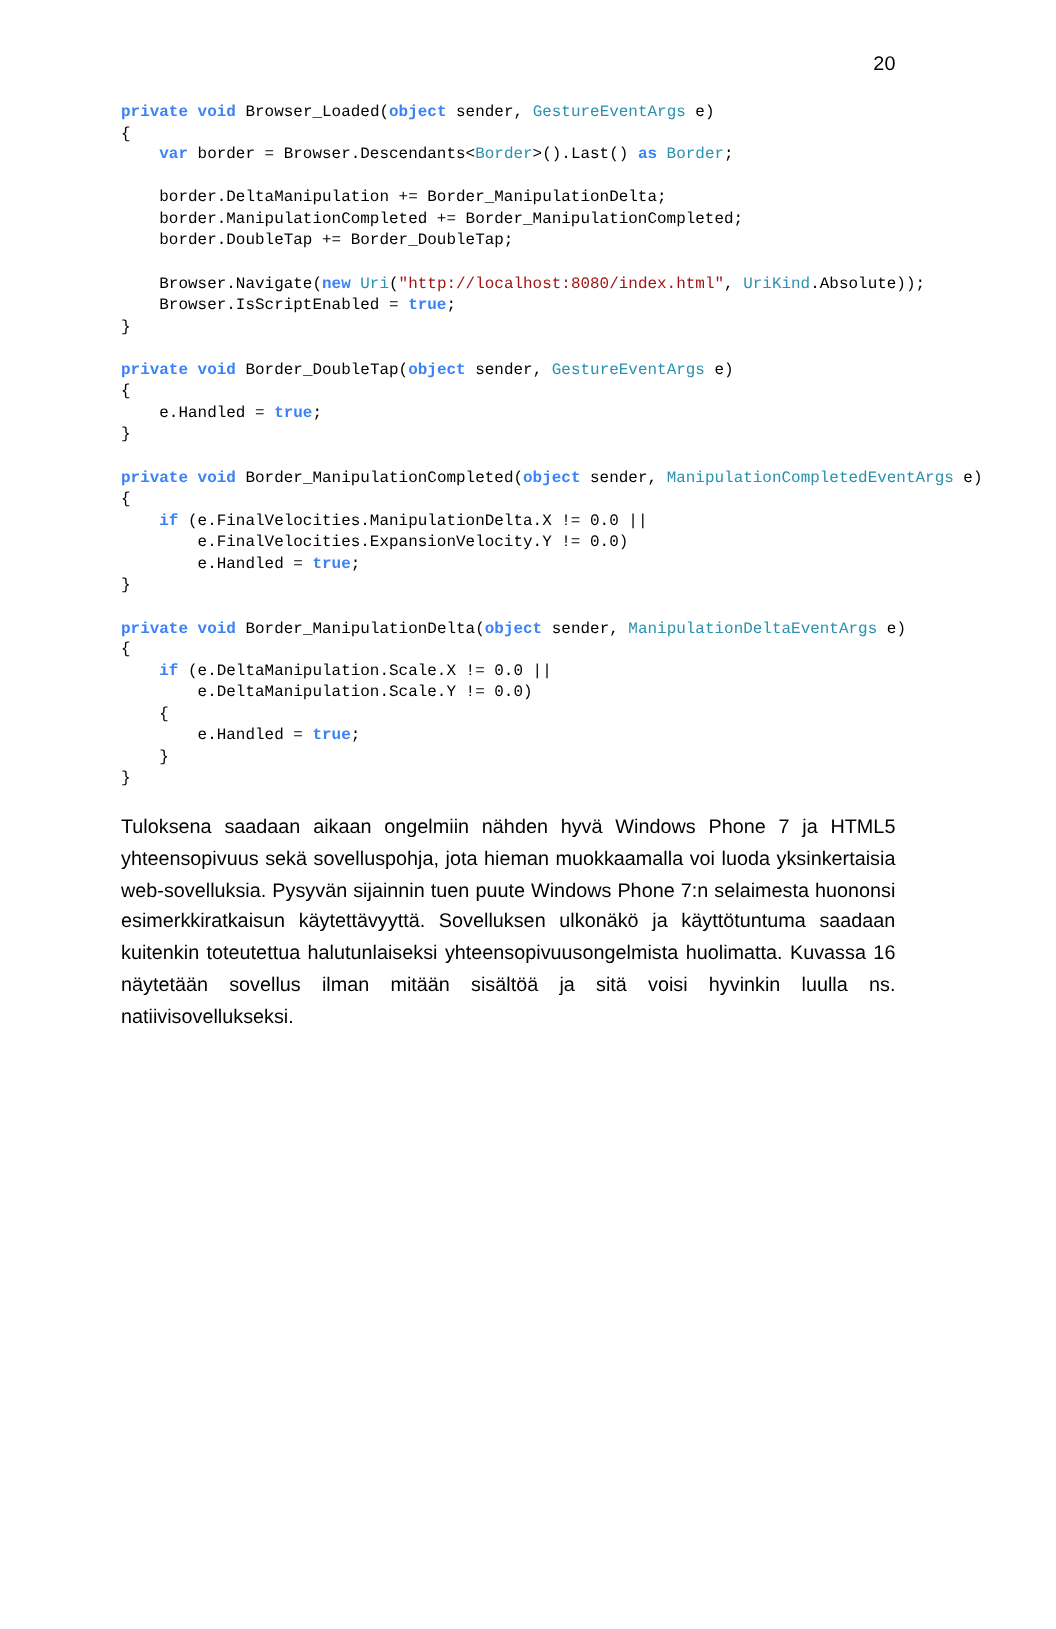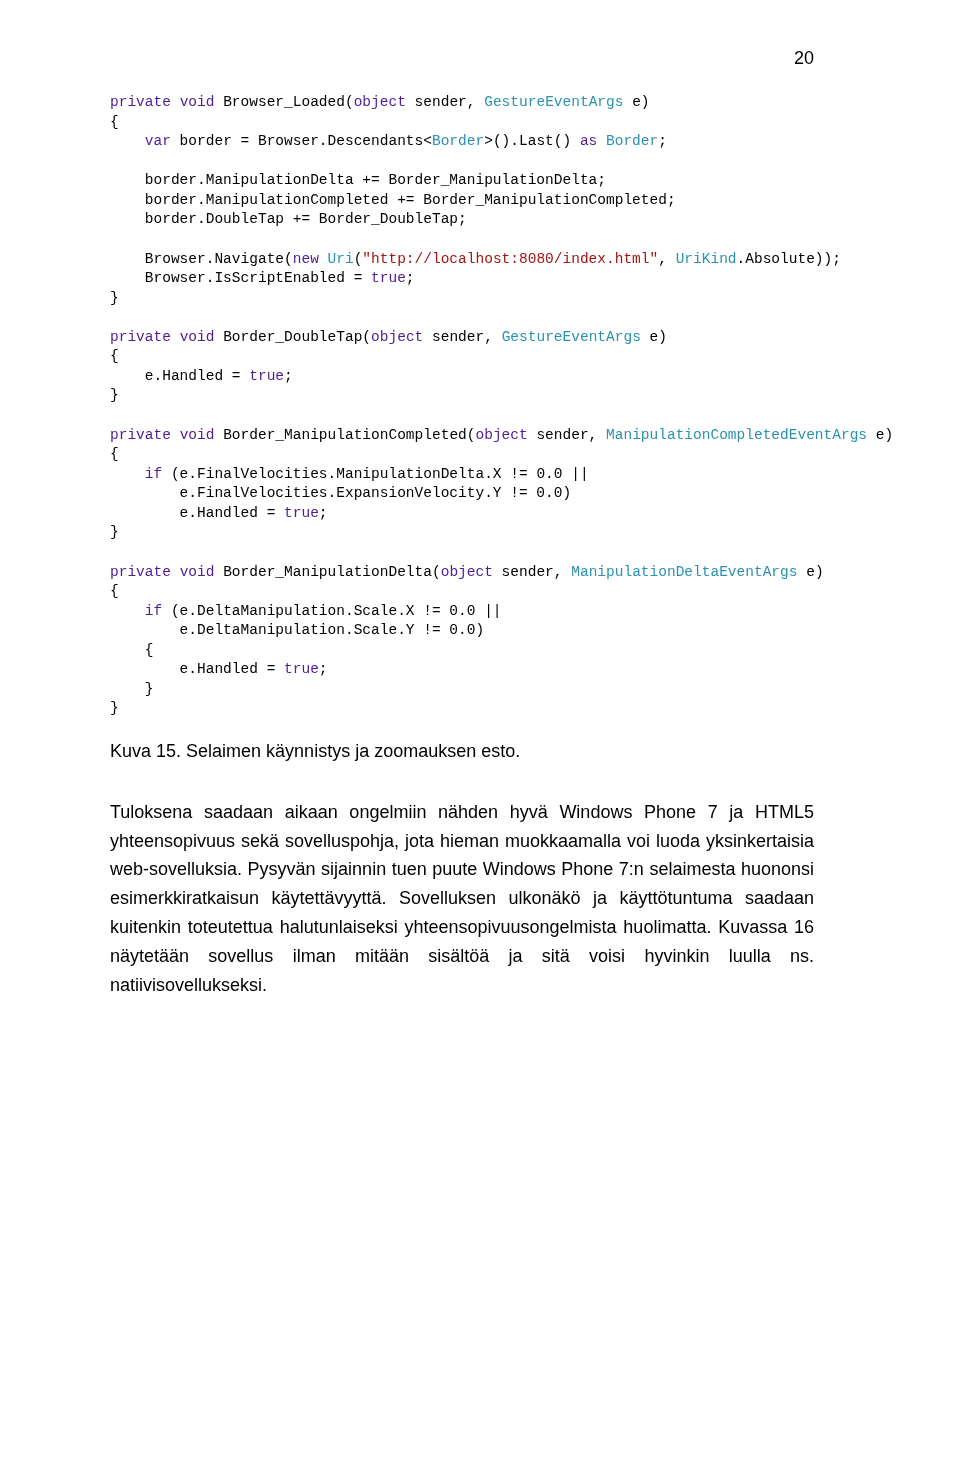--- a/index.html
+++ b/index.html
@@ -31,37 +31,37 @@
     margin: 18px 0 32px 0;
   }
   .code-block {
     font-family: Consolas, "Courier New", monospace;
     font-size: 14.5px;
     line-height: 1.35;
     white-space: pre;
     margin: 6px 0 18px 0;
     color: #000;
   }
-  .kw   { color: #4c1d95; }
+  .kw   { color: #3b82f6; font-weight: bold; }
   .type { color: #2b91af; }
   .str  { color: #a31515; }
 </style>
 </head>
 <body>
 
 <div class="page">
 
   <div class="page-num">20</div>
 
 
 <div class="code-block"><span class="kw">private</span> <span class="kw">void</span> <span>Browser_Loaded(</span><span class="kw">object</span><span> sender, </span><span class="type">GestureEventArgs</span><span> e)</span>
 {
     <span class="kw">var</span><span> border = Browser.Descendants&lt;</span><span class="type">Border</span><span>&gt;().Last() </span><span class="kw">as</span><span> </span><span class="type">Border</span><span>;</span>
 
-<span>    border.ManipulationDelta += Border_ManipulationDelta;</span>
+<span>    border.DeltaManipulation += Border_ManipulationDelta;</span>
 <span>    border.ManipulationCompleted += Border_ManipulationCompleted;</span>
 <span>    border.DoubleTap += Border_DoubleTap;</span>
 
 <span>    Browser.Navigate(</span><span class="kw">new</span><span> </span><span class="type">Uri</span><span>(</span><span class="str">"http://localhost:8080/index.html"</span><span>, </span><span class="type">UriKind</span><span>.Absolute));</span>
 <span>    Browser.IsScriptEnabled = </span><span class="kw">true</span><span>;</span>
 }
 
 <span class="kw">private</span> <span class="kw">void</span> <span>Border_DoubleTap(</span><span class="kw">object</span><span> sender, </span><span class="type">GestureEventArgs</span><span> e)</span>
 {
 <span>    e.Handled = </span><span class="kw">true</span><span>;</span>
@@ -76,17 +76,16 @@
 
 <span class="kw">private</span> <span class="kw">void</span> <span>Border_ManipulationDelta(</span><span class="kw">object</span><span> sender, </span><span class="type">ManipulationDeltaEventArgs</span><span> e)</span>
 {
     <span class="kw">if</span><span> (e.DeltaManipulation.Scale.X != 0.0 ||</span>
 <span>        e.DeltaManipulation.Scale.Y != 0.0)</span>
     {
 <span>        e.Handled = </span><span class="kw">true</span><span>;</span>
     }
 }</div>
 
-  <p class="fig-caption">Kuva 15. Selaimen käynnistys ja zoomauksen esto.</p>
 
   <p class="para">Tuloksena saadaan aikaan ongelmiin nähden hyvä Windows Phone 7 ja HTML5 yhteensopivuus sekä sovelluspohja, jota hieman muokkaamalla voi luoda yksinkertaisia web-sovelluksia. Pysyvän sijainnin tuen puute Windows Phone 7:n selaimesta huononsi esimerkkiratkaisun käytettävyyttä. Sovelluksen ulkonäkö ja käyttötuntuma saadaan kuitenkin toteutettua halutunlaiseksi yhteensopivuusongelmista huolimatta. Kuvassa 16 näytetään sovellus ilman mitään sisältöä ja sitä voisi hyvinkin luulla ns. natiivisovellukseksi.</p>
 
 </div>
 
 </body></html>

